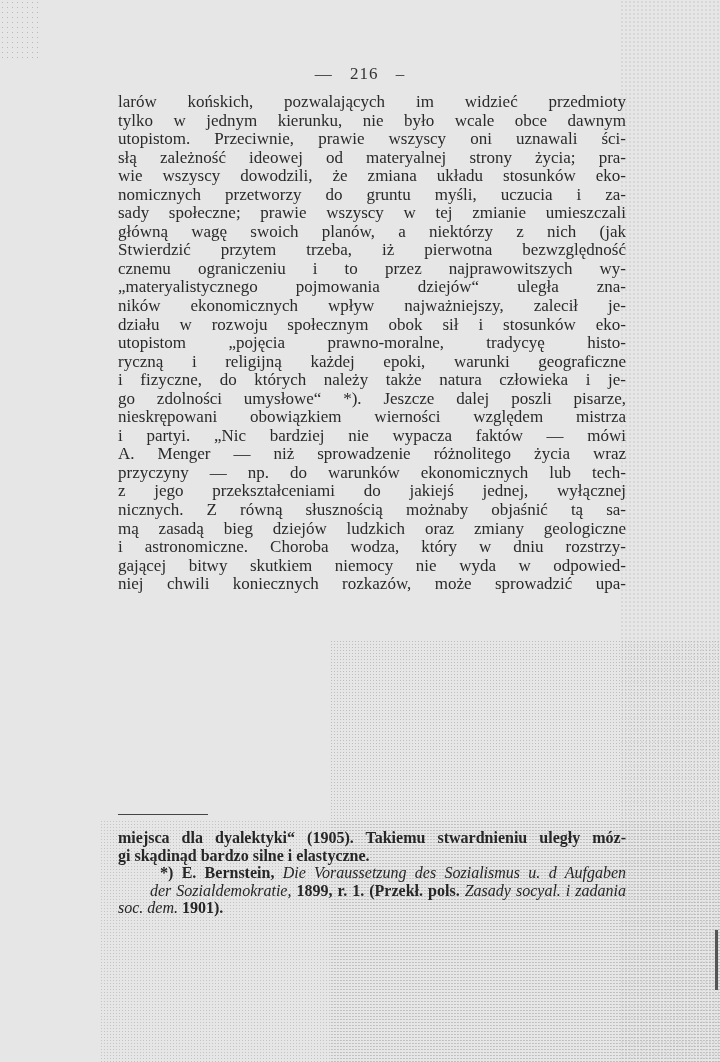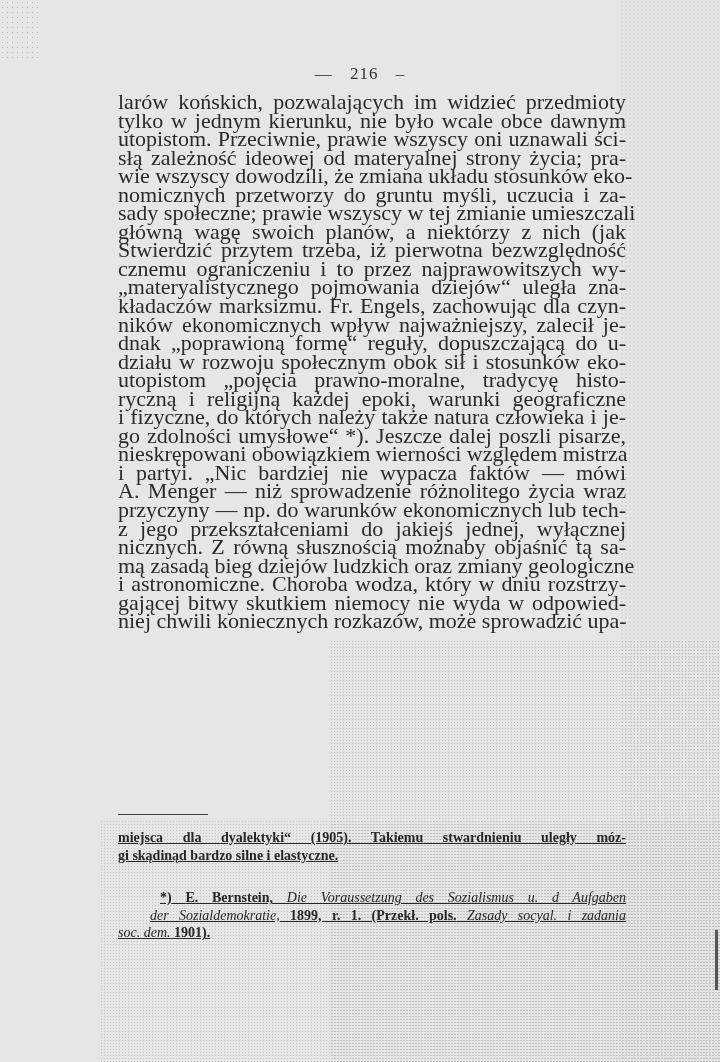--- a/index.html
+++ b/index.html
@@ -34,35 +34,35 @@
     position: absolute; right: 2px; top: 930px; width: 3px; height: 60px;
     background: #555;
   }
   .page-number {
     position: absolute; top: 64px; left: 0; width: 720px; text-align: center;
     font-size: 17px; letter-spacing: 1px; color: #333;
   }
   .page-number .dash { display: inline-block; margin: 0 12px; }
   .body-text {
     position: absolute; left: 118px; top: 93px; width: 508px;
-    font-size: 22px; line-height: 18.55px;
+    font-size: 17px; line-height: 18.55px;
   }
   .line {
     display: block; white-space: nowrap;
     text-align: justify; text-align-last: justify;
     height: 18.55px;
   }
   .line.last { text-align-last: left; }
   .footnote-rule {
     position: absolute; left: 118px; top: 814px; width: 90px; height: 0;
     border-top: 1.5px solid #444;
   }
   .footnotes {
     position: absolute; left: 118px; top: 829px; width: 508px;
-    font-size: 14px; line-height: 17.6px; font-weight: bold; color: #262626; text-decoration: underline;
+    font-size: 16px; line-height: 17.6px; font-weight: bold; color: #262626;
   }
   .footnotes .line { height: 17.6px; }
   .footnotes .it { font-style: italic; font-weight: normal; }
   .footnotes .indent { padding-left: 42px; }
 </style>
 </head>
 <body>
 
 <div class="speckle-tl"></div>
 <div class="speckle-r"></div>
@@ -81,23 +81,21 @@
     <span class="line">tylko w jednym kierunku, nie było wcale obce dawnym</span>
     <span class="line">utopistom. Przeciwnie, prawie wszyscy oni uznawali ści-</span>
     <span class="line">słą zależność ideowej od materyalnej strony życia; pra-</span>
     <span class="line">wie wszyscy dowodzili, że zmiana układu stosunków eko-</span>
     <span class="line">nomicznych przetworzy do gruntu myśli, uczucia i za-</span>
     <span class="line">sady społeczne; prawie wszyscy w tej zmianie umieszczali</span>
     <span class="line">główną wagę swoich planów, a niektórzy z nich (jak</span>
     <span class="line">Stwierdzić przytem trzeba, iż pierwotna bezwzględność</span>
     <span class="line">cznemu ograniczeniu i to przez najprawowitszych wy-</span>
     <span class="line">„materyalistycznego pojmowania dziejów“ uległa zna-</span>
-    <span class="line">kładaczów marksizmu. Fr. Engels, zachowując dla czyn-</span>
     <span class="line">ników ekonomicznych wpływ najważniejszy, zalecił je-</span>
-    <span class="line">dnak „poprawioną formę“ reguły, dopuszczającą do u-</span>
     <span class="line">działu w rozwoju społecznym obok sił i stosunków eko-</span>
     <span class="line">utopistom „pojęcia prawno-moralne, tradycyę histo-</span>
     <span class="line">ryczną i religijną każdej epoki, warunki geograficzne</span>
     <span class="line">i fizyczne, do których należy także natura człowieka i je-</span>
     <span class="line">go zdolności umysłowe“ *). Jeszcze dalej poszli pisarze,</span>
     <span class="line">nieskrępowani obowiązkiem wierności względem mistrza</span>
     <span class="line">i partyi. „Nic bardziej nie wypacza faktów — mówi</span>
     <span class="line">A. Menger — niż sprowadzenie różnolitego życia wraz</span>
     <span class="line">przyczyny — np. do warunków ekonomicznych lub tech-</span>
     <span class="line">z jego przekształceniami do jakiejś jednej, wyłącznej</span>
@@ -106,21 +104,21 @@
     <span class="line">i astronomiczne. Choroba wodza, który w dniu rozstrzy-</span>
     <span class="line">gającej bitwy skutkiem niemocy nie wyda w odpowied-</span>
     <span class="line">niej chwili koniecznych rozkazów, może sprowadzić upa-</span>
   </div>
 
 <div class="footnote-rule"></div>
 
 <div class="footnotes">
   <span class="line">miejsca dla dyalektyki“ (1905). Takiemu stwardnieniu uległy móz-</span>
   <span class="line last">gi skądinąd bardzo silne i elastyczne.</span>
-  <span class="line indent" style="text-align-last:justify;margin-top:25px;">
+  <span class="line indent" style="text-align-last:justify;">
     <span>*)</span>
     <span>E. Bernstein,</span>
     <span class="it">Die Voraussetzung des Sozialismus u. d Aufgaben</span>
   </span>
   <span class="line" style="text-align-last:justify;margin-left:32px;">
     <span class="it">der Sozialdemokratie,</span>
     <span>1899, r. 1. (Przekł. pols.</span>
     <span class="it">Zasady socyal. i zadania</span>
   </span>
   <span class="line last">

